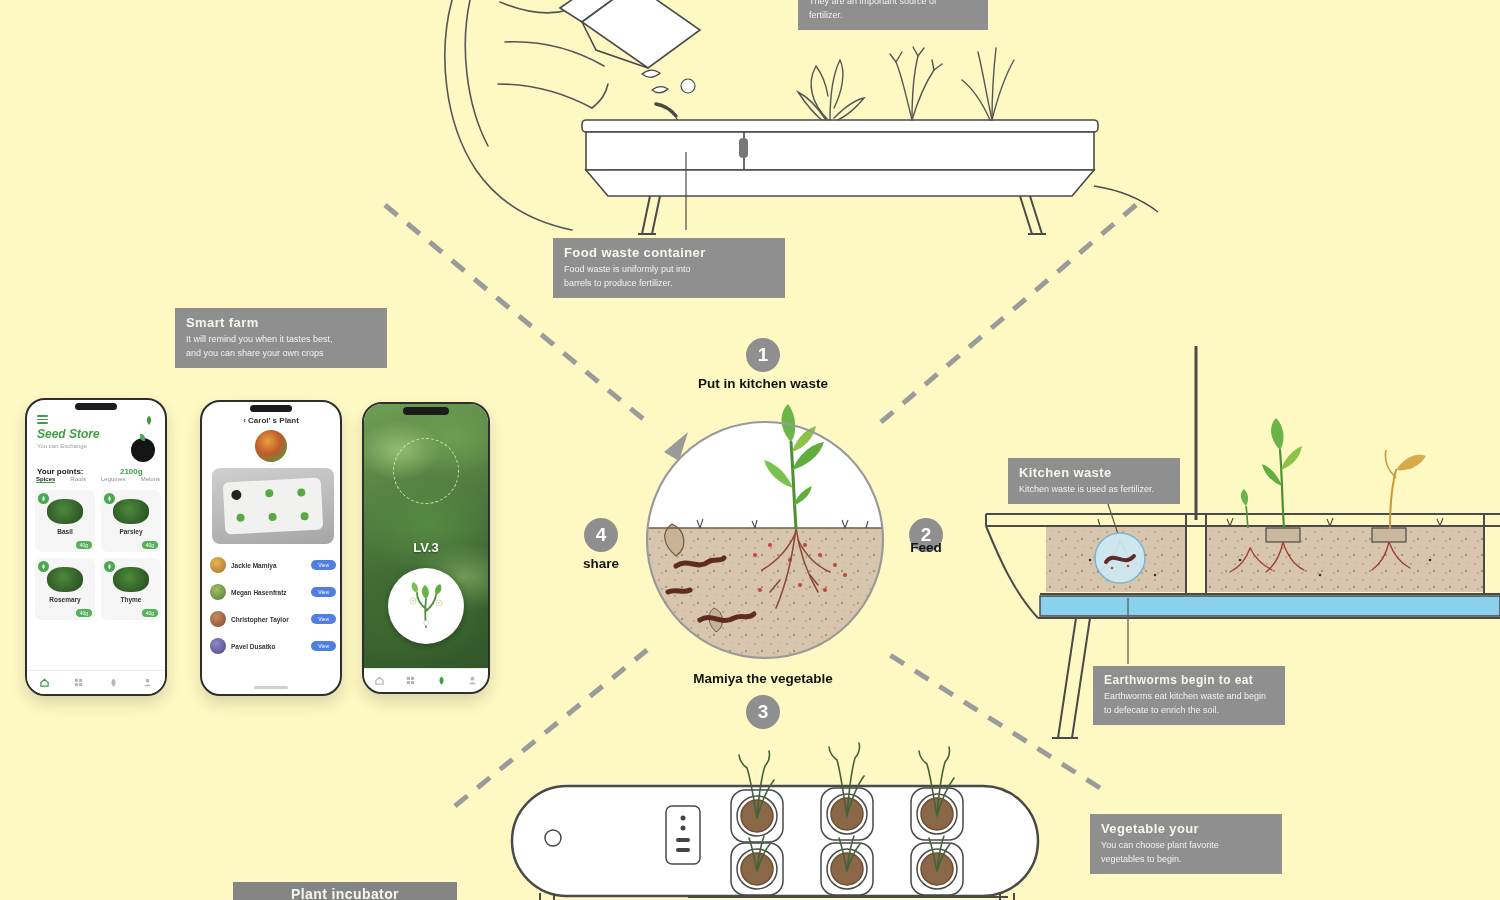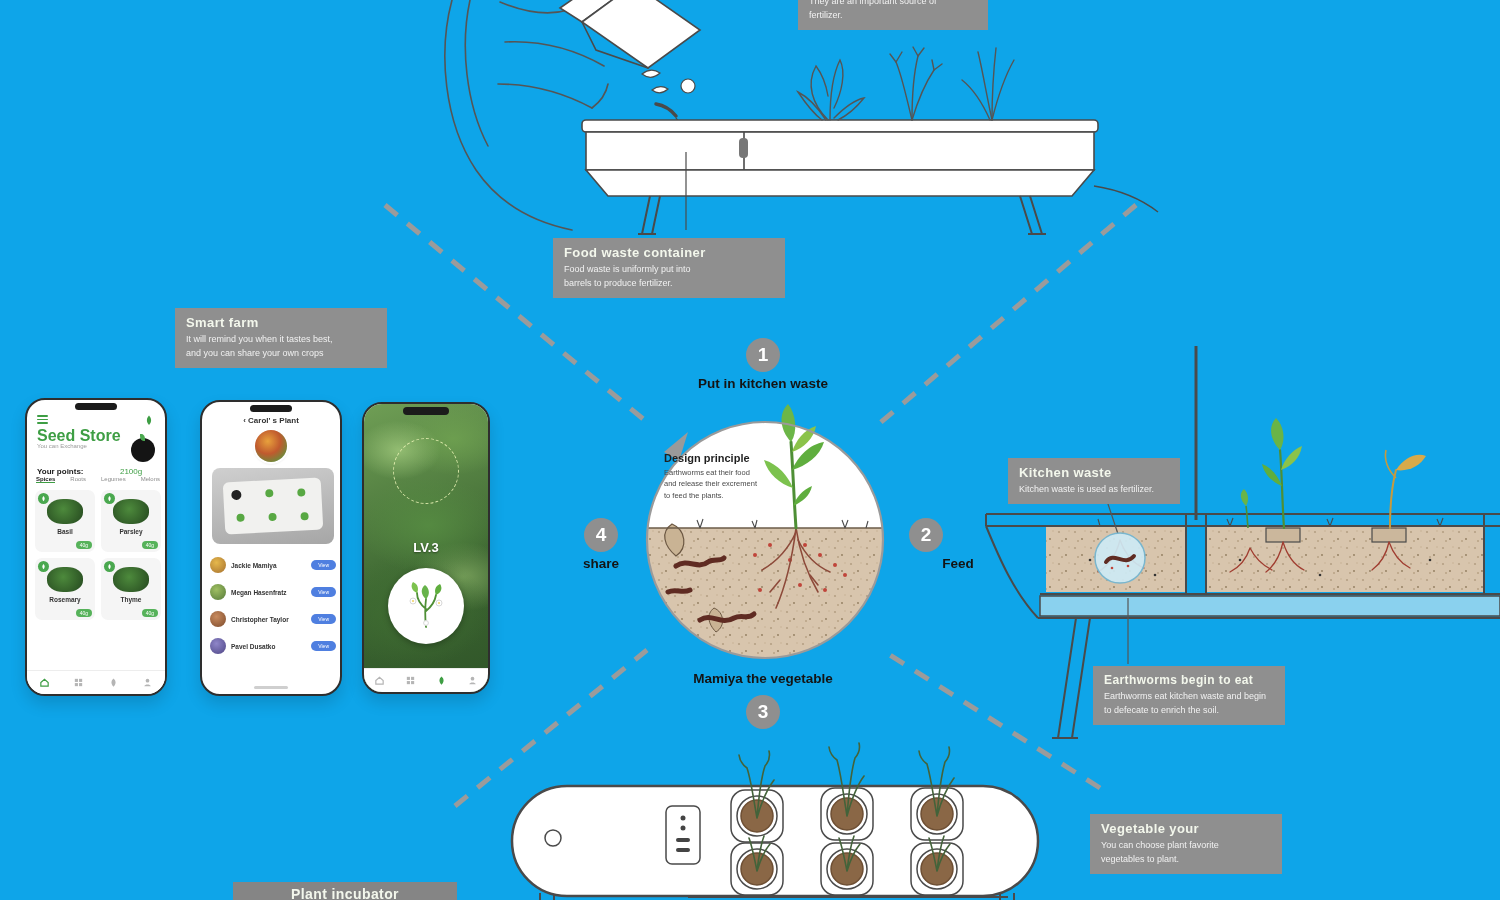--- a/index.html
+++ b/index.html
@@ -1,17 +1,17 @@
 <!DOCTYPE html>
 <html><head>
 <meta charset="utf-8">
 <style>
   * { margin:0; padding:0; box-sizing:border-box; }
   html,body { background:#fff; font-family:"Liberation Sans", sans-serif; }
-  #stage { position:relative; width:1500px; height:900px; background:#0ea5e9; overflow:hidden; }
+  #stage { position:relative; width:1500px; height:900px; background:#fef9c3; overflow:hidden; }
 
   #art { position:absolute; left:0; top:0; z-index:1; }
 
   .glabel { position:absolute; background:#8f8f8f; color:#fff; padding:7px 11px; z-index:10; }
   .glabel .t { font-weight:bold; font-size:13px; color:#f3f7ec; letter-spacing:.4px; margin-bottom:3px; }
   .glabel .d { font-size:9px; line-height:1.55; color:#f1f1f1; }
 
   .step-badge { position:absolute; width:34px; height:34px; border-radius:50%; background:#8f8f8f;
     color:#fff; font-weight:bold; font-size:19px; display:flex; align-items:center; justify-content:center; z-index:10; }
   .step-label { position:absolute; font-weight:bold; font-size:13.5px; color:#141414; text-align:center; z-index:10; }
@@ -20,24 +20,24 @@
   .principle .pt { font-weight:bold; font-size:11px; color:#1f1f1f; margin-bottom:3px; }
   .principle .pd { font-size:7.5px; color:#4a4a4a; line-height:1.5; }
 
   
   .phone { position:absolute; background:#fff; border:2px solid #2e2e2e; border-radius:20px;
     box-shadow:0 8px 16px rgba(0,0,0,.14); z-index:5; overflow:hidden; }
   .notch { position:absolute; top:3px; left:50%; transform:translateX(-50%); width:42px; height:7px;
     background:#1b1b1b; border-radius:4px; z-index:6; }
   .p-abs { position:absolute; }
 
-  .seed-title { font-weight:bold; font-size:16px; color:#3e9e44; }
+  .seed-title { font-weight:bold; font-size:12px; color:#3e9e44;font-style:italic; }
   .seed-sub { font-size:6px; color:#9a9a9a; }
   .points-label { font-size:8px; font-weight:bold; color:#1c1c1c; }
-  .points-value { font-size:8px; font-weight:normal; color:#3e9e44;padding-left:32px; }
+  .points-value { font-size:8px; font-weight:bold; color:#3e9e44;padding-left:32px; }
   .cats { display:flex; justify-content:space-between; width:124px; }
   .cats span { font-size:6px; color:#8d8d8d; }
   .cats span:first-child { color:#222; font-weight:bold; border-bottom:1.5px solid #3e9e44; }
   .cardgrid { display:grid; grid-template-columns:60px 60px; grid-gap:6px; }
   .seedcard { position:relative; width:60px; height:62px; background:#f5f5f5; border-radius:7px; }
   .seedcard .cico { position:absolute; left:3px; top:3px; width:11px; height:11px; border-radius:50%;
     background:#4aa84f; display:flex; align-items:center; justify-content:center; }
   .seedcard .blob { position:absolute; left:12px; top:9px; width:36px; height:25px; border-radius:45%;
     background:radial-gradient(circle at 45% 40%, #4d8a3c, #2c5424 80%); }
   .seedcard .nm { position:absolute; left:0; right:0; top:38px; text-align:center; font-size:6.5px; font-weight:bold; color:#333; }
@@ -344,45 +344,39 @@
 
   <div class="glabel" style="top:666px; left:1093px; width:192px;">
     <div class="t" style="font-size:12px">Earthworms begin to eat</div>
     <div class="d">Earthworms  eat kitchen waste and begin</div>
     <div class="d">to defecate to enrich the soil.</div>
   </div>
 
   <div class="glabel" style="top:814px; left:1090px; width:192px;">
     <div class="t">Vegetable your</div>
     <div class="d">You can choose plant favorite</div>
-    <div class="d">vegetables to plant.</div>
+    <div class="d">vegetables to begin.</div>
   </div>
 
   <div class="glabel" style="top:882px; left:233px; width:224px; height:18px; overflow:hidden; padding:4px 4px; background:#858585; text-align:center;">
     <div class="t" style="font-size:14px">Plant incubator</div>
   </div>
 
   <div class="step-badge" style="left:746px; top:338px;">1</div>
   <div class="step-label" style="left:660px; top:376px; width:206px;">Put in kitchen waste</div>
 
   <div class="step-badge" style="left:909px; top:518px;">2</div>
-  <div class="step-label" style="left:880px; top:556px; width:92px;margin-left:32px;">Feed</div>
+  <div class="step-label" style="left:880px; top:540px; width:92px;">Feed</div>
 
   <div class="step-badge" style="left:746px; top:695px;">3</div>
   <div class="step-label" style="left:660px; top:671px; width:206px;">Mamiya the vegetable</div>
 
   <div class="step-badge" style="left:584px; top:518px;">4</div>
   <div class="step-label" style="left:560px; top:556px; width:82px;">share</div>
 
-  <div class="principle">
-    <div class="pt">Design principle</div>
-    <div class="pd">Earthworms  eat their food</div>
-    <div class="pd">and release their excrement</div>
-    <div class="pd">to feed the plants.</div>
-  </div>
 
   <div class="phone" style="left:25px; top:398px; width:142px; height:298px;">
     <div class="notch"></div>
     <div class="p-abs menu-lines" style="left:10px; top:15px;">
         <i></i>
         <i></i>
         <i></i>
       </div>
     <span class="p-abs" style="right:10px; top:12px; color:#3e9e44;">
       <svg width="12" height="12" viewBox="0 0 12 12">

